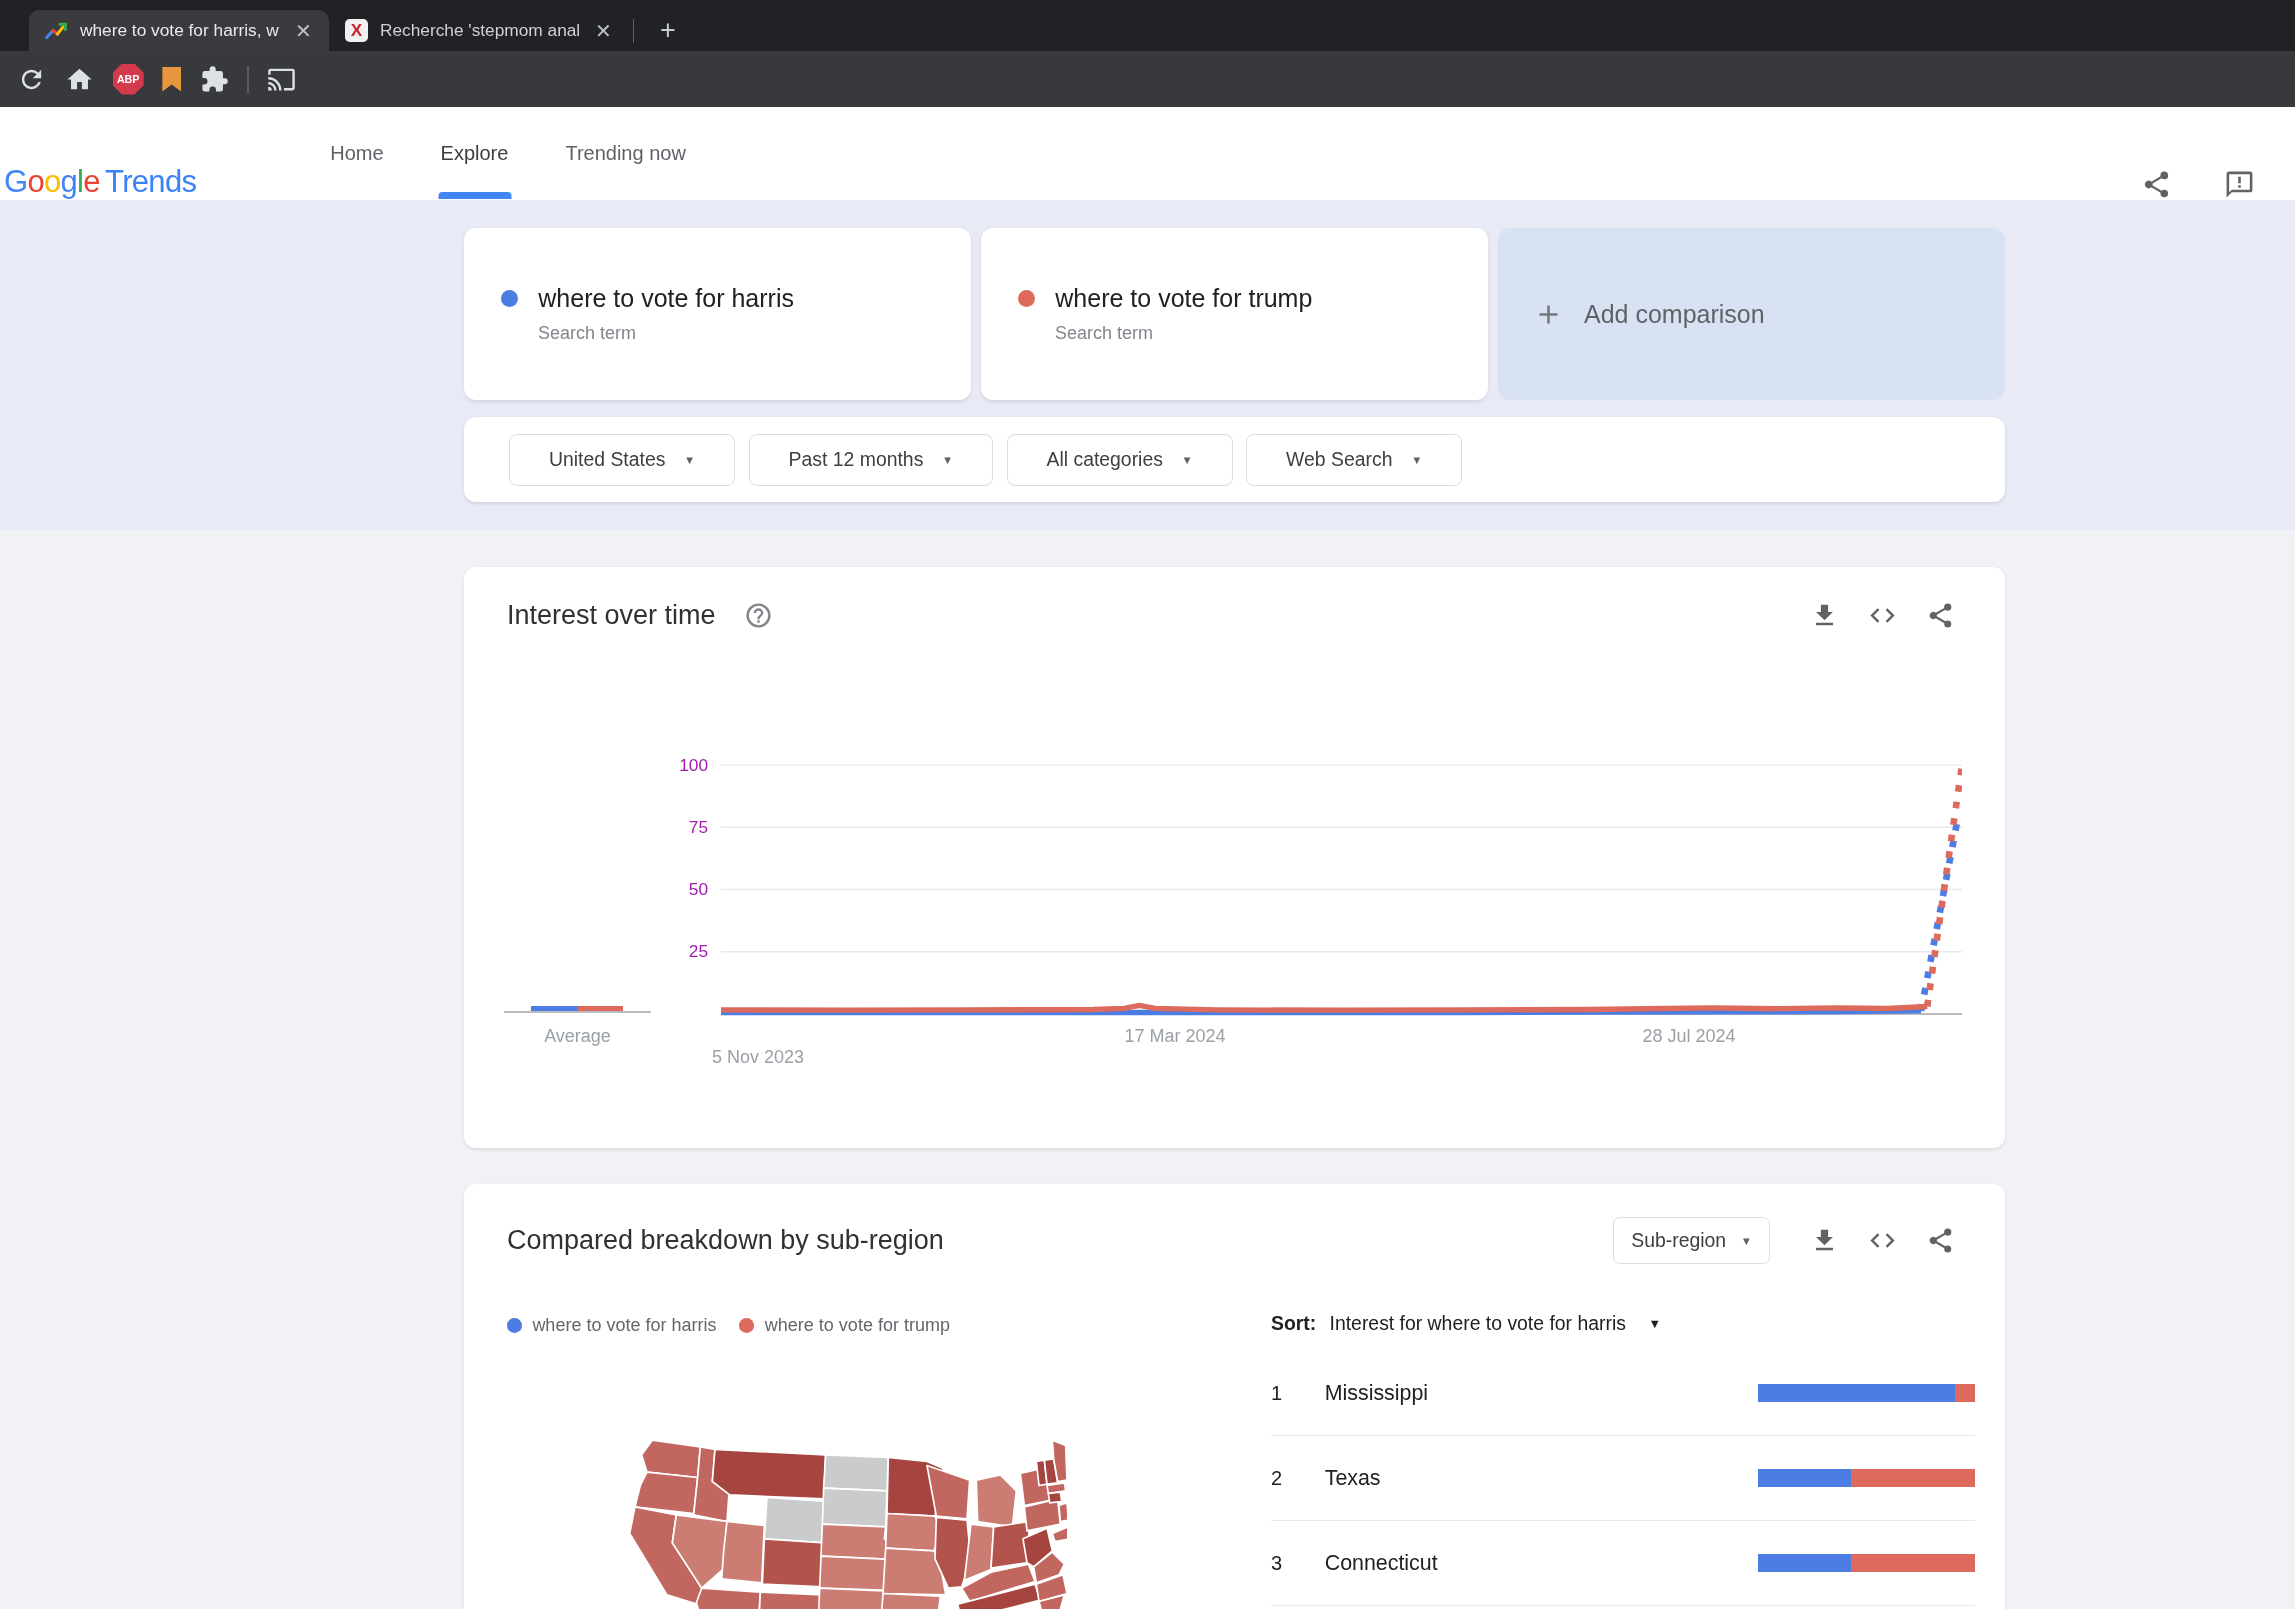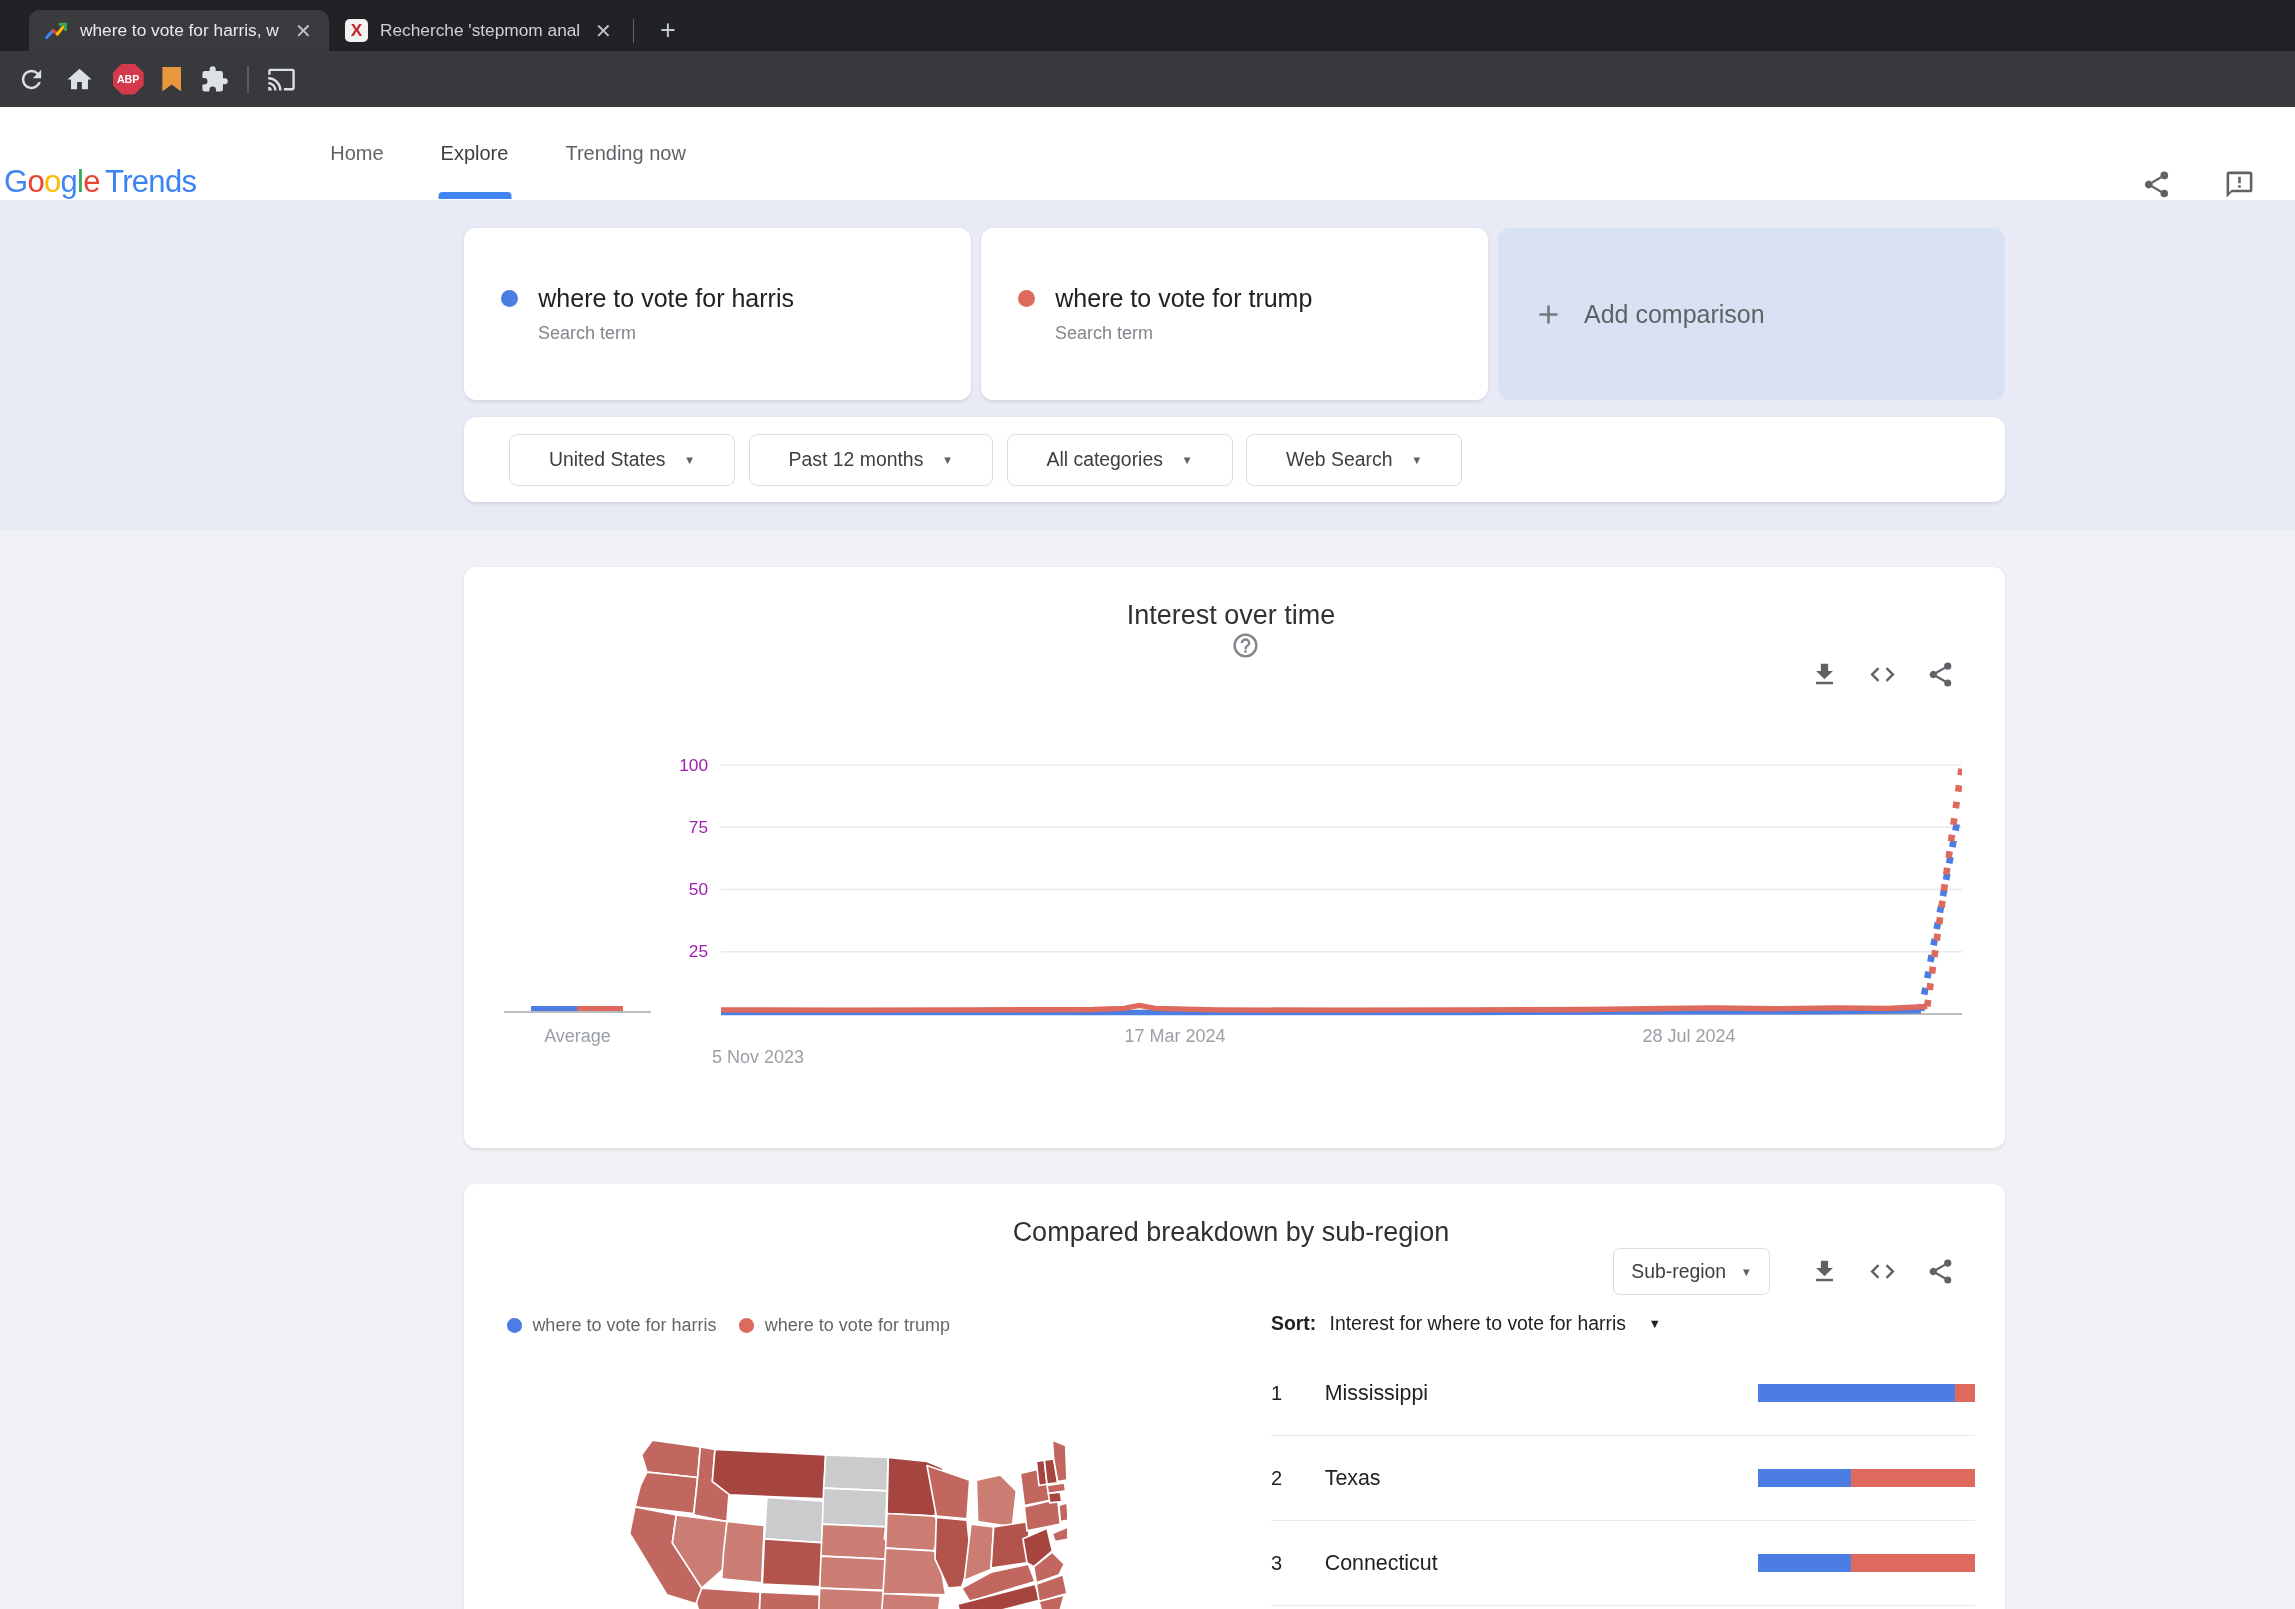--- a/index.html
+++ b/index.html
@@ -68,21 +68,21 @@
                   display:flex; align-items:center; padding-left:45px; gap:13.3px; }
   .pill { height:52px; border:1.3px solid #dadce0; border-radius:8px; display:flex; align-items:center;
           gap:18.7px; padding:0 39px; font-size:19.4px; color:#3c4043; background:#fff; }
   .caret { font-size:11.3px; color:#5f6368; }
 
   
   .card { position:absolute; left:464px; width:1541px; background:#fff; border-radius:12px;
           box-shadow:0 1.3px 3.3px rgba(60,64,67,.12); }
   .card-interest { top:567px; height:581px; }
   .card-sub { top:1184px; height:534px; }
-  .card-head { display:flex; align-items:center; padding:33px 50px 0 43px;flex-direction:column; }
+  .card-head { display:flex; align-items:center; padding:33px 50px 0 43px; }
   .card-title { font-size:27px; color:#2f3134; }
   .help-ic { width:29px; height:29px; color:#80868b; margin-left:28px; }
   .help-ic svg { width:100%; height:100%; fill:currentColor; }
   .head-actions { margin-left:auto; display:flex; align-items:center; gap:29px; color:#5f6368; }
   .head-actions .ic { width:29px; height:29px; }
   .head-actions .ic svg { width:100%; height:100%; fill:currentColor; }
   .subregion-pill { height:47px; border:1.3px solid #dadce0; border-radius:6.7px; display:flex;
                     align-items:center; gap:14.7px; padding:0 17.3px; font-size:19.4px; color:#3c4043; margin-right:10.7px; }
 
   

